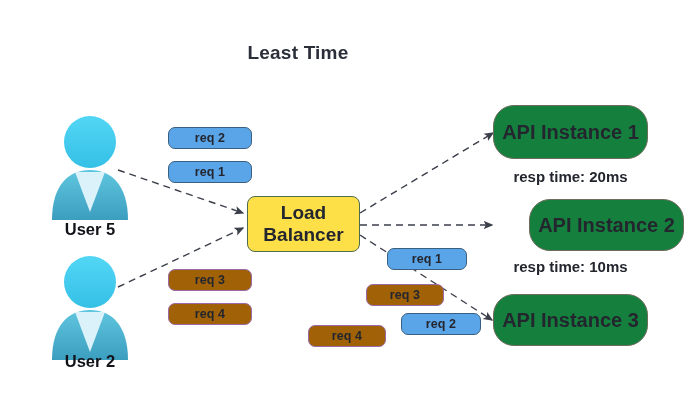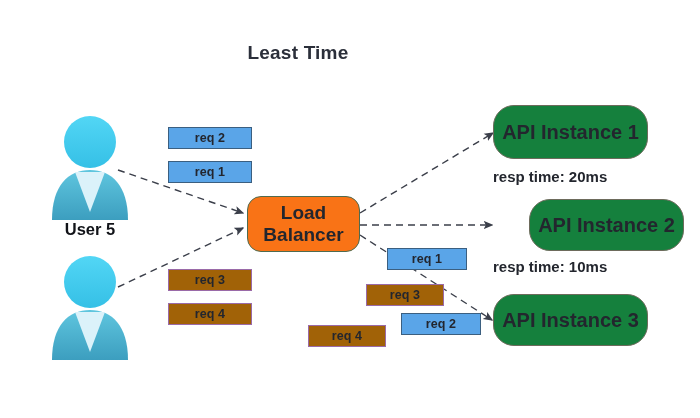--- a/index.html
+++ b/index.html
@@ -48,54 +48,55 @@
     box-sizing: border-box;
     display: flex;
     align-items: center;
     justify-content: center;
     text-align: center;
     font-weight: bold;
     color: #23262e;
   }
 
   .req-box {
-    border-radius: 0;
+    border-radius: 7px;
     font-size: 12.5px;
     height: 22px;
     letter-spacing: 0.1px;
   }
   .req-blue {
     background: #5AA5E8;
     border: 1.3px solid #3b5f80;
   }
   .req-pink {
     background: #a16207;
     border: 1.3px solid #9a6aa8;
   }
 
   .lb-box {
-    background: #f97316;
+    background: #fde047;
     border: 1.4px solid #4f6b4f;
-    border-radius: 14px;
+    border-radius: 8px;
     font-size: 19px;
     line-height: 22px;
   }
 
   .api-box {
     background: #15803d;
     border: 1.4px solid #6d6b5c;
     border-radius: 21px;
     font-size: 20px;
   }
 
   .resp-label {
     position: absolute;
     font-size: 15px;
     font-weight: bold;
     color: #23262e;
+    text-align: center;
     white-space: nowrap;
   }
 
   
   .user-fig {
     position: absolute;
     width: 96px;
     height: 108px;
   }
   .user-label {
@@ -161,20 +162,21 @@
         <linearGradient id="bodyGrad2" x1="0" y1="0" x2="0" y2="1">
           <stop offset="0%" stop-color="#5FC6DF"></stop>
           <stop offset="100%" stop-color="#3C9EBF"></stop>
         </linearGradient>
       </defs>
       <circle cx="48" cy="30" r="26" fill="url(#headGrad2)"></circle>
       <path d="M10,108 C10,74 26,58 48,58 C70,58 86,74 86,108 Z" fill="url(#bodyGrad2)"></path>
       <path d="M33,60 L63,60 L48,100 Z" fill="#DBF2FA"></path>
     </svg>
   </div>
+  <div class="user-label" style="left:30px; top:352px;">User 2</div>
 
   <div class="node req-box req-blue" style="left:168px; top:127px; width:84px;">req 2</div>
   <div class="node req-box req-blue" style="left:168px; top:161px; width:84px;">req 1</div>
 
   <div class="node req-box req-pink" style="left:168px; top:269px; width:84px;">req 3</div>
   <div class="node req-box req-pink" style="left:168px; top:303px; width:84px;">req 4</div>
 
   <div class="node lb-box" style="left:247px; top:196px; width:113px; height:56px; flex-direction:column;">
     <span>Load</span>
     <span>Balancer</span>

